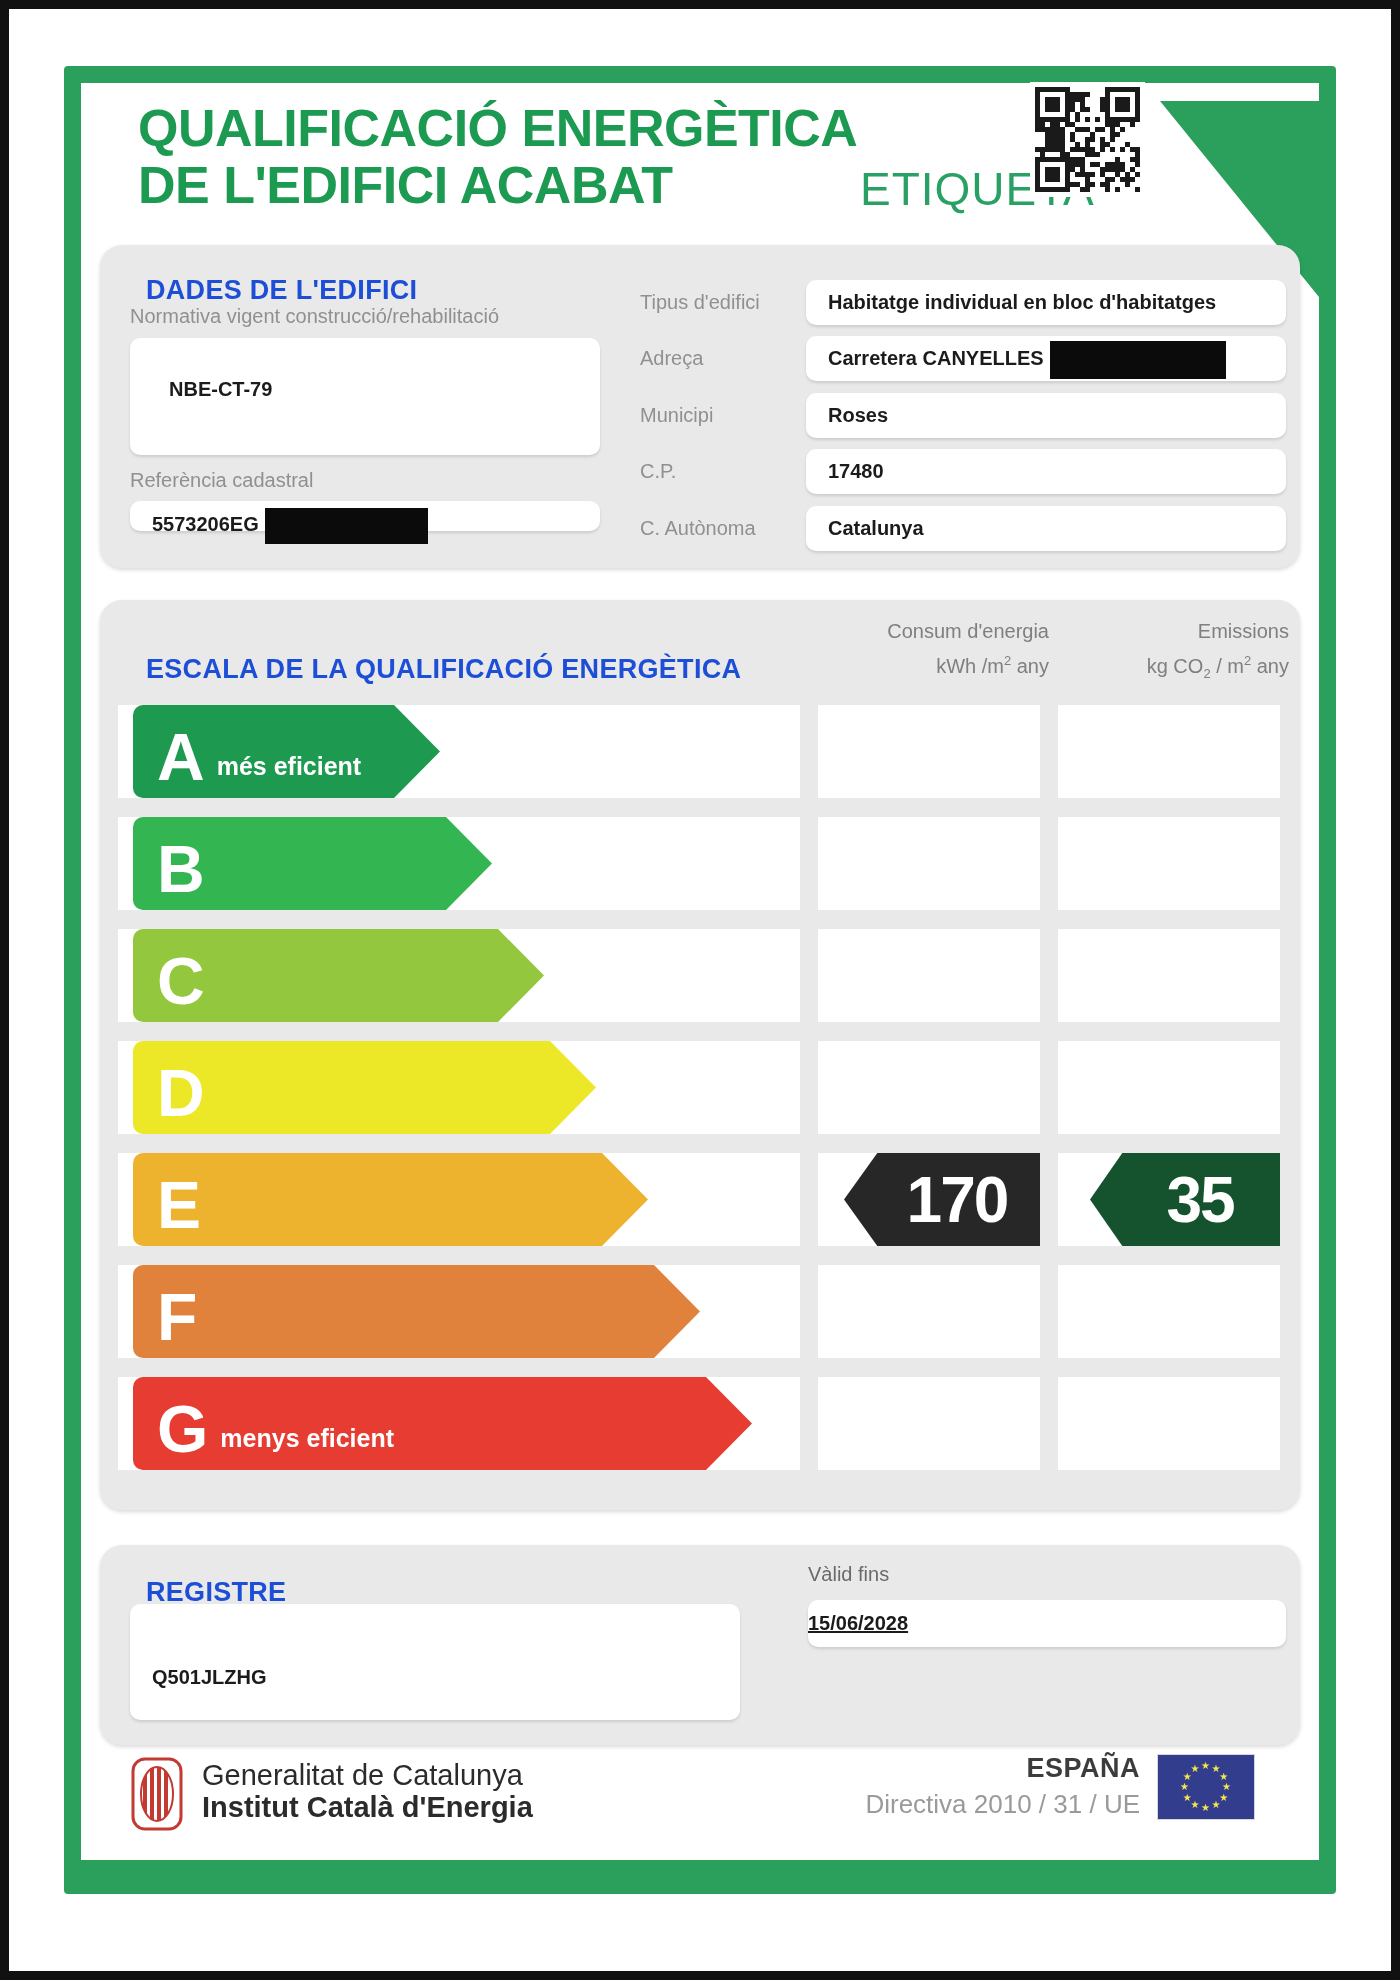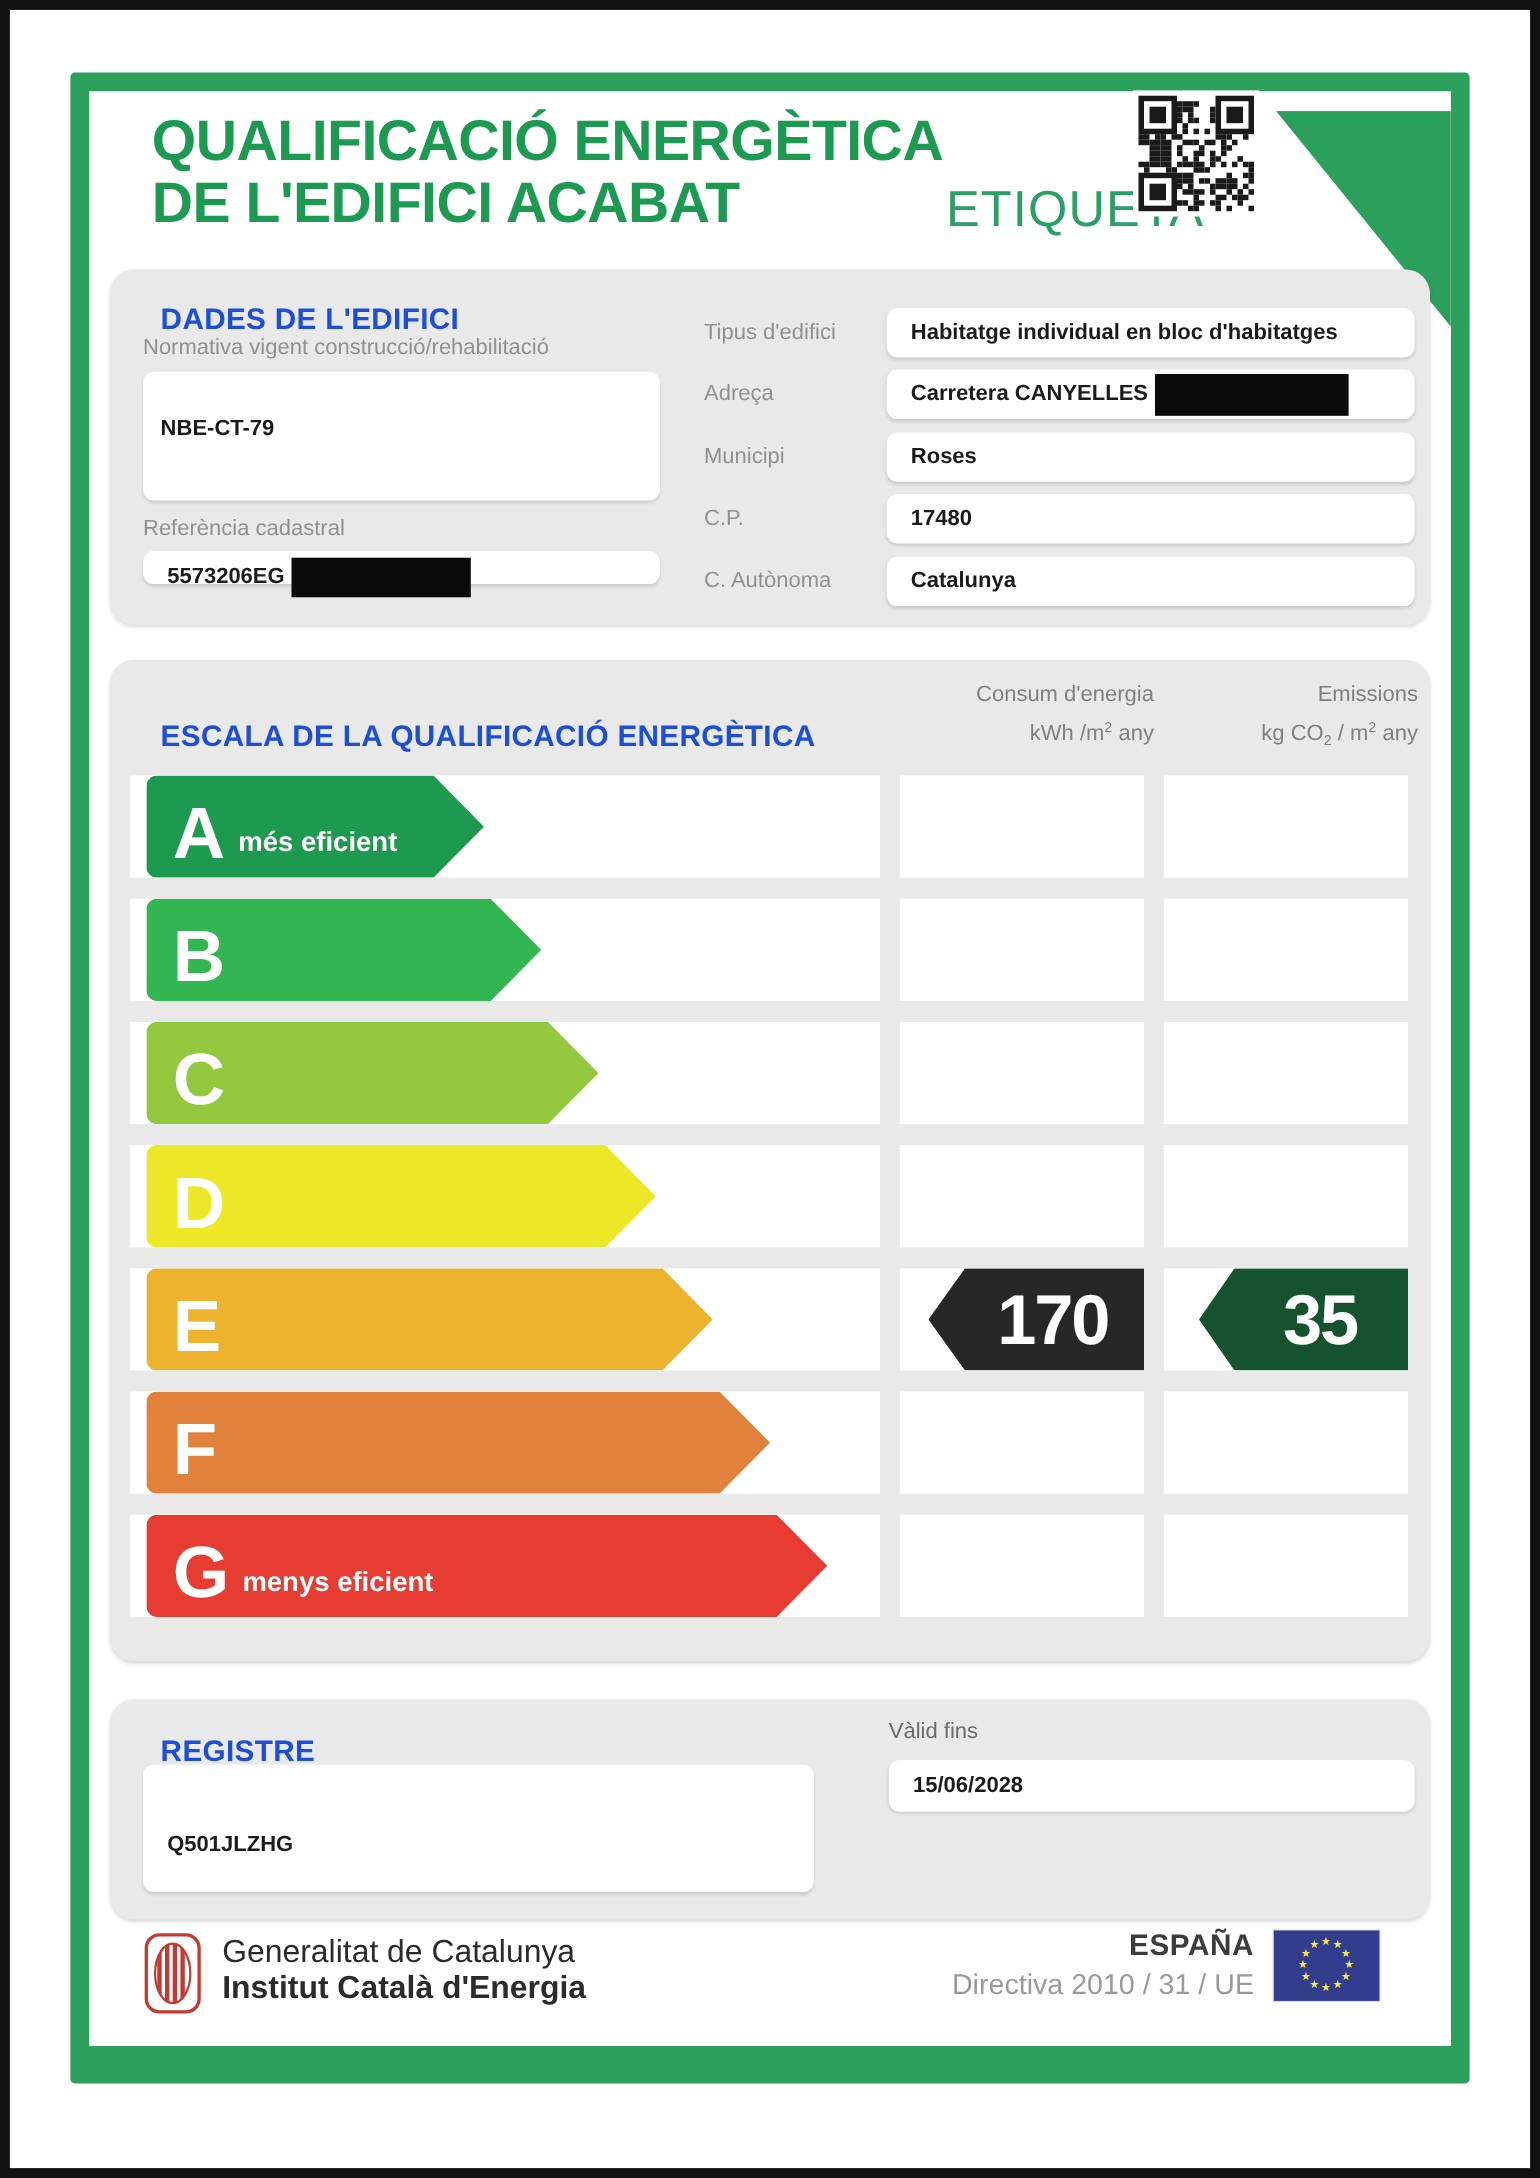--- a/index.html
+++ b/index.html
@@ -22,21 +22,21 @@
          box-shadow:0 2px 4px rgba(0,0,0,.15);}
   .panel h2{margin:16px;position:absolute;font-size:27px;font-weight:bold;color:#1d4ed8;letter-spacing:.3px;}
   .glabel{position:absolute;font-size:20px;color:#8f9091;}
   .wbox{position:absolute;background:#fff;border-radius:10px;box-shadow:0 2px 3px rgba(0,0,0,.12);
         font-size:20px;font-weight:bold;color:#1b1b1b;box-sizing:border-box;}
   .redact{display:inline-block;background:#0b0b0b;vertical-align:middle;margin-left:6px;}
   
   .dades{top:236px;height:323px;}
   .dades h2{left:30px;top:14px;}
   .norm-label{left:30px;top:60px;}
-  .norm-box{left:30px;top:93px;width:470px;height:117px;padding:40px 0 0 16px;}
+  .norm-box{left:30px;top:93px;width:470px;height:117px;padding:40px 0 0 39px;}
   .ref-label{left:30px;top:224px;}
   .ref-box{left:30px;top:256px;width:470px;height:30px;line-height:47px;padding-left:22px;}
   .ref-box .redact{width:163px;height:36px;}
   .frow-label{position:absolute;left:540px;font-size:20px;color:#8f9091;line-height:45px;}
   .frow-box{position:absolute;left:706px;width:480px;height:45px;line-height:45px;padding-left:22px;
             background:#fff;border-radius:10px;box-shadow:0 2px 3px rgba(0,0,0,.12);
             font-size:20px;font-weight:bold;color:#1b1b1b;box-sizing:border-box;white-space:nowrap;}
   .frow-box .redact{width:176px;height:38px;}
   
   .escala{top:591px;height:910px;}
@@ -56,21 +56,21 @@
   .grade-note{font-size:25px;font-weight:bold;color:#fff;padding:0 0 17px 12px;white-space:nowrap;}
   .val-arrow{position:absolute;right:0;top:0;height:93px;background:#272727;color:#fff;
         display:flex;align-items:center;justify-content:center;box-sizing:border-box;
         padding-left:30px;font-size:64px;font-weight:bold;letter-spacing:-2px;
         clip-path:polygon(17% 0,100% 0,100% 100%,17% 100%,0 50%);}
   
   .registre{top:1536px;height:200px;}
   .registre h2{left:30px;top:16px;}
   .reg-box{left:30px;top:59px;width:610px;height:116px;padding:62px 0 0 22px;}
   .valid-label{left:708px;top:18px;color:#6a6a6a;}
-  .valid-box{left:708px;top:55px;width:478px;height:47px;line-height:47px;padding-left:22px;}
+  .valid-box{left:708px;top:55px;width:478px;height:47px;line-height:47px;text-decoration:underline;}
   
   .logo{position:absolute;left:121px;top:1747px;color:#c23a32;}
   .org{position:absolute;left:193px;top:1750px;font-size:29px;line-height:32px;color:#2b2b2b;}
   .org .l2{font-weight:bold;}
   .es-block{position:absolute;left:791px;top:1744px;width:340px;text-align:right;}
   .es-country{font-size:27px;font-weight:bold;color:#3c3c3c;letter-spacing:.5px;}
   .es-directive{font-size:26px;color:#9a9a9a;margin-top:5px;}
   .euflag{position:absolute;left:1149px;top:1746px;width:96px;height:64px;background:#323d8e;
           box-shadow:0 0 0 1px #d8d8d8;}
   .euflag span{position:absolute;font-size:10px;color:#f5e74e;line-height:10px;}

